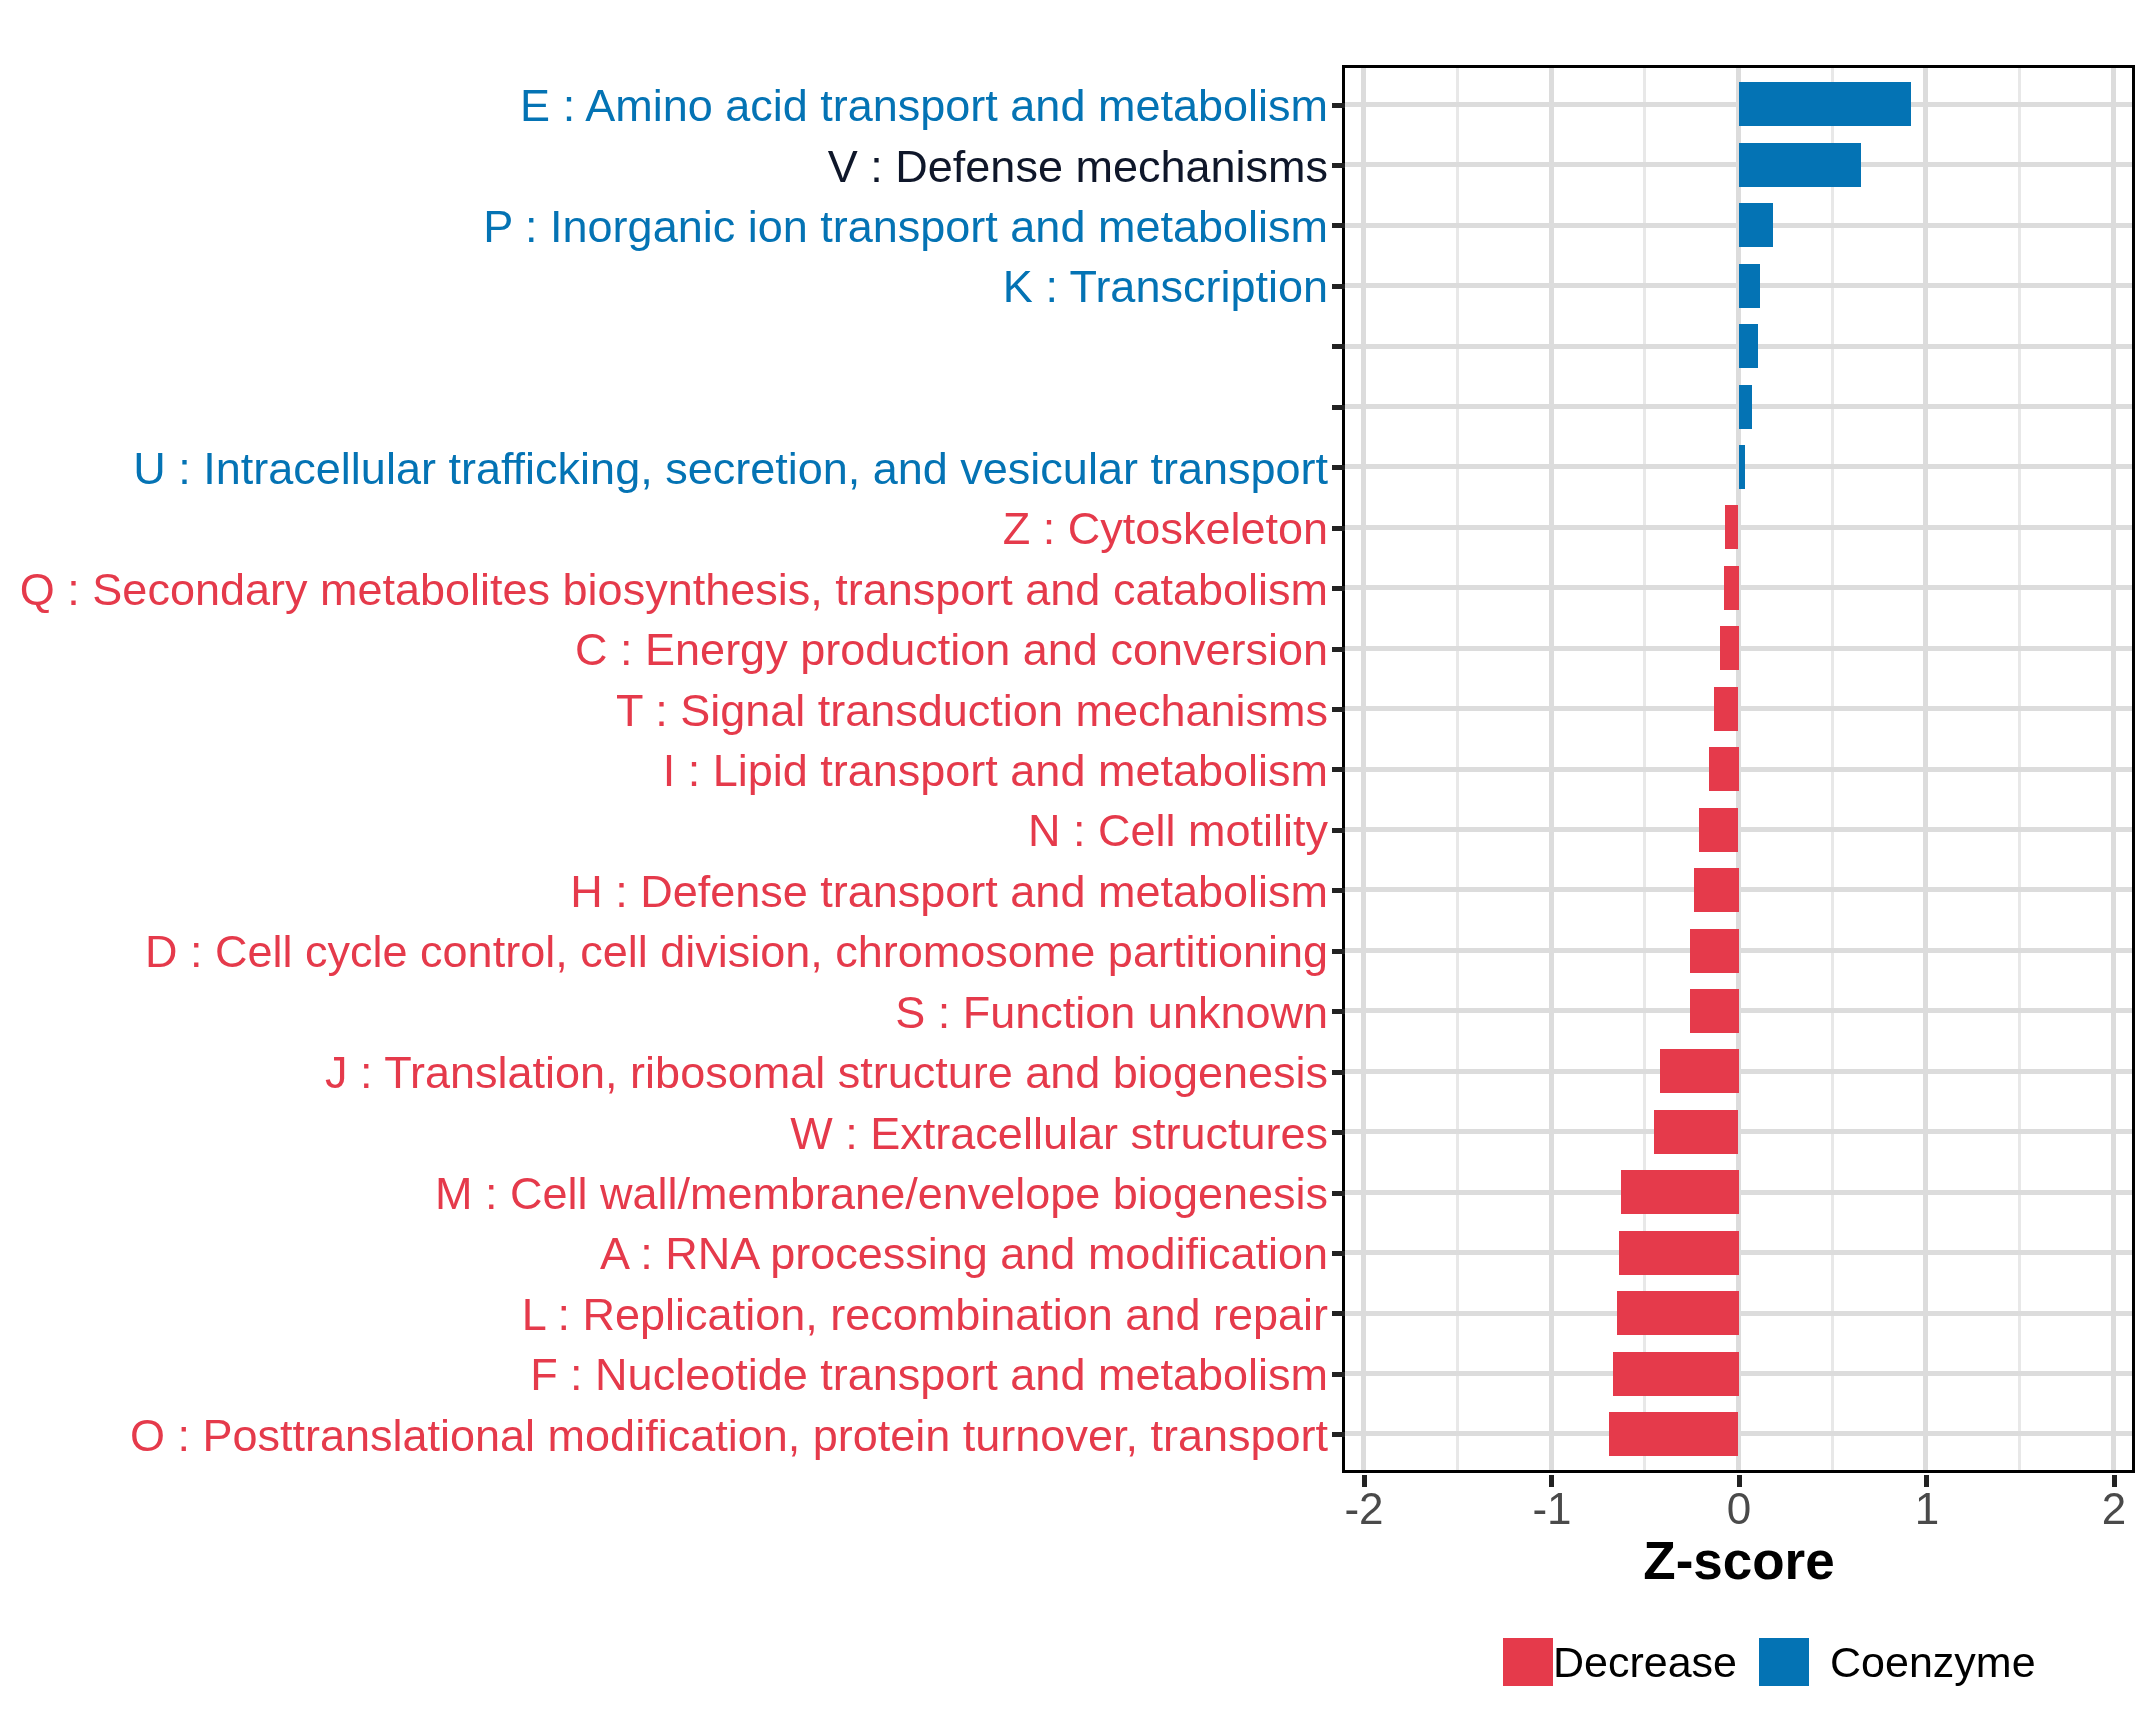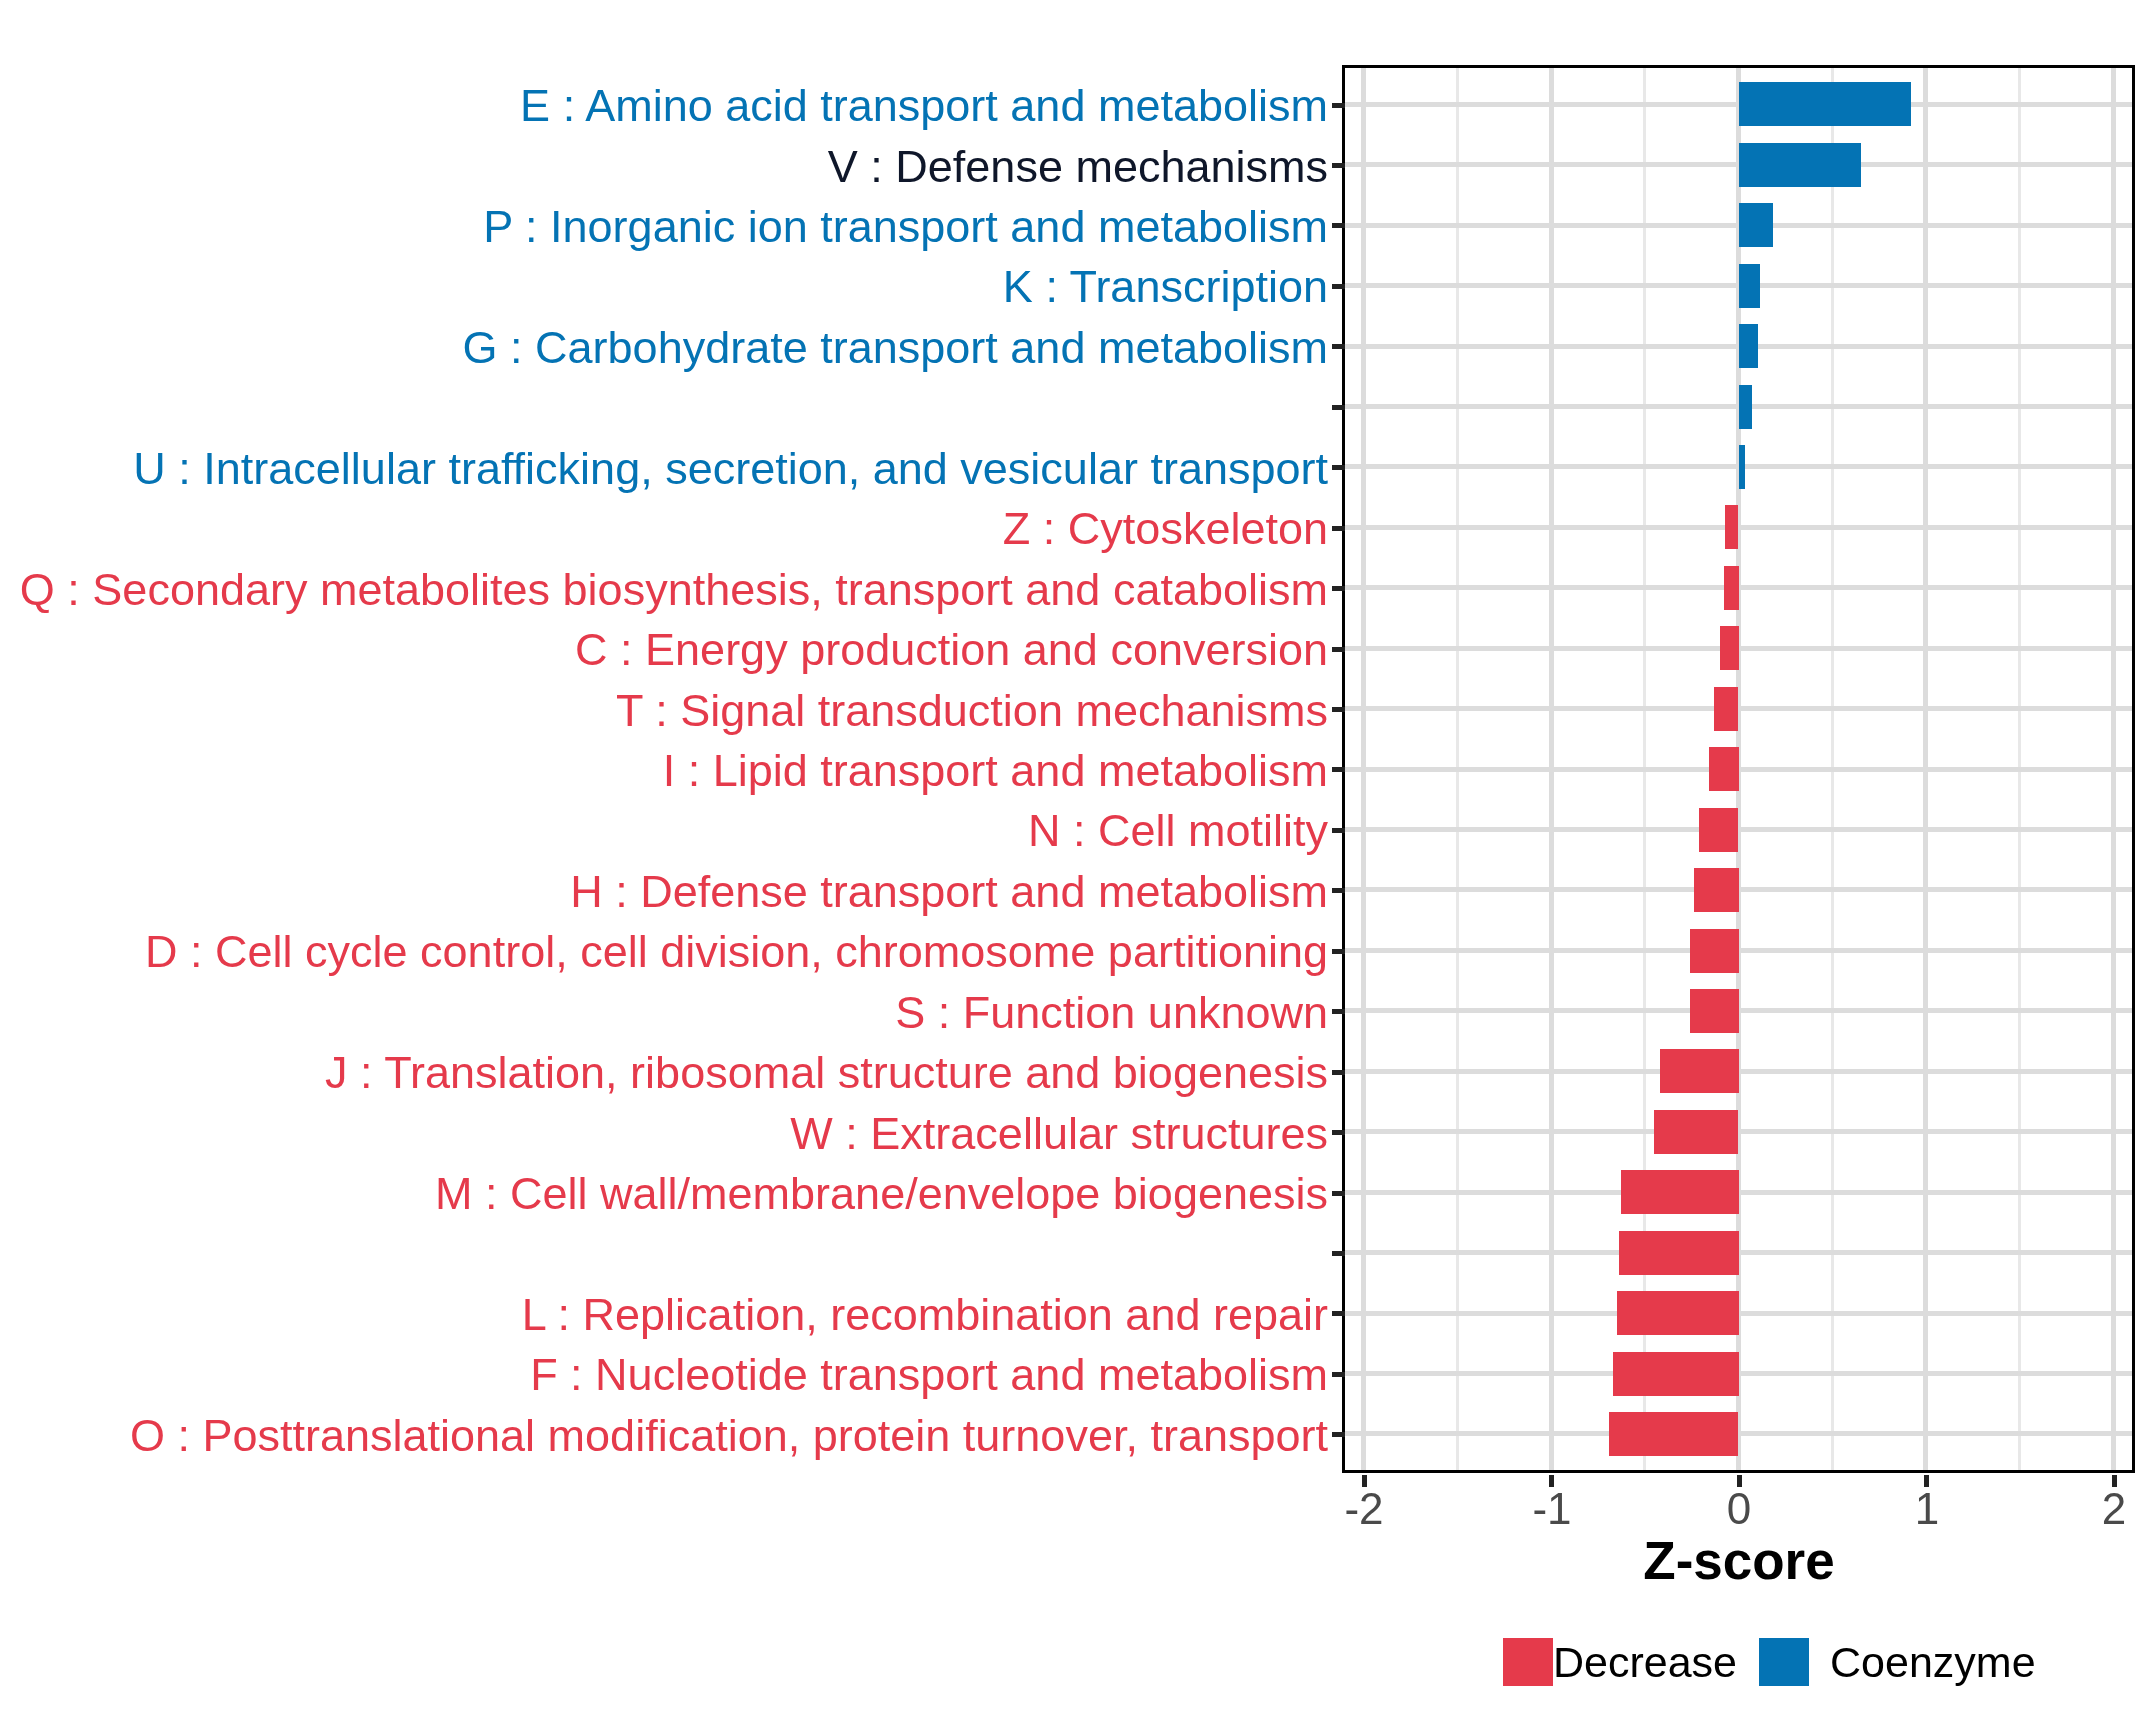--- a/index.html
+++ b/index.html
@@ -122,21 +122,20 @@
   </div>
 
 <div class="ylab" style="top: 105px; color: rgb(4, 115, 180);">E : Amino acid transport and metabolism</div>
     <div class="ytick" style="top: 103px;"></div>
     <div class="ylab" style="top: 166px; color: #0f172a;">V : Defense mechanisms</div>
     <div class="ytick" style="top: 163px;"></div>
     <div class="ylab" style="top: 226px; color: rgb(4, 115, 180);">P : Inorganic ion transport and metabolism</div>
     <div class="ytick" style="top: 223px;"></div>
     <div class="ylab" style="top: 286px; color: rgb(4, 115, 180);">K : Transcription</div>
     <div class="ytick" style="top: 284px;"></div>
-    <div class="ylab" style="top: 347px; color: rgb(4, 115, 180);">G : Carbohydrate transport and metabolism</div>
     <div class="ytick" style="top: 344px;"></div>
     <div class="ytick" style="top: 405px;"></div>
     <div class="ylab" style="top: 468px; color: rgb(4, 115, 180);">U : Intracellular trafficking, secretion, and vesicular transport</div>
     <div class="ytick" style="top: 465px;"></div>
     <div class="ylab" style="top: 528px; color: rgb(229, 58, 75);">Z : Cytoskeleton</div>
     <div class="ytick" style="top: 526px;"></div>
     <div class="ylab" style="top: 589px; color: rgb(229, 58, 75);">Q : Secondary metabolites biosynthesis, transport and catabolism</div>
     <div class="ytick" style="top: 586px;"></div>
     <div class="ylab" style="top: 649px; color: rgb(229, 58, 75);">C : Energy production and conversion</div>
     <div class="ytick" style="top: 647px;"></div>
@@ -151,20 +150,21 @@
     <div class="ylab" style="top: 951px; color: rgb(229, 58, 75);">D : Cell cycle control, cell division, chromosome partitioning</div>
     <div class="ytick" style="top: 949px;"></div>
     <div class="ylab" style="top: 1012px; color: rgb(229, 58, 75);">S : Function unknown</div>
     <div class="ytick" style="top: 1009px;"></div>
     <div class="ylab" style="top: 1072px; color: rgb(229, 58, 75);">J : Translation, ribosomal structure and biogenesis</div>
     <div class="ytick" style="top: 1070px;"></div>
     <div class="ylab" style="top: 1133px; color: rgb(229, 58, 75);">W : Extracellular structures</div>
     <div class="ytick" style="top: 1130px;"></div>
     <div class="ylab" style="top: 1193px; color: rgb(229, 58, 75);">M : Cell wall/membrane/envelope biogenesis</div>
     <div class="ytick" style="top: 1191px;"></div>
+    <div class="ylab" style="top: 1253px; color: rgb(229, 58, 75);">A : RNA processing and modification</div>
     <div class="ytick" style="top: 1251px;"></div>
     <div class="ylab" style="top: 1314px; color: rgb(229, 58, 75);">L : Replication, recombination and repair</div>
     <div class="ytick" style="top: 1311px;"></div>
     <div class="ylab" style="top: 1374px; color: rgb(229, 58, 75);">F : Nucleotide transport and metabolism</div>
     <div class="ytick" style="top: 1372px;"></div>
     <div class="ylab" style="top: 1435px; color: rgb(229, 58, 75);">O : Posttranslational modification, protein turnover, transport</div>
     <div class="ytick" style="top: 1432px;"></div>
     <div class="xtick" style="left: 1362px;"></div>
     <div class="xlab" style="left: 1364px;">-2</div>
     <div class="xtick" style="left: 1549px;"></div>

